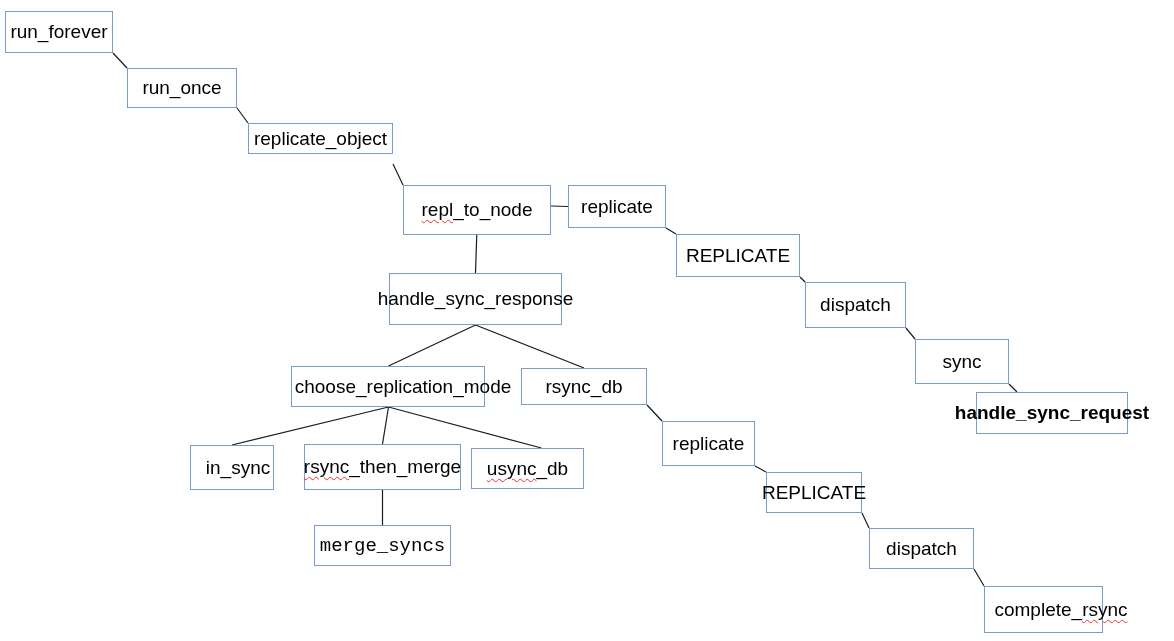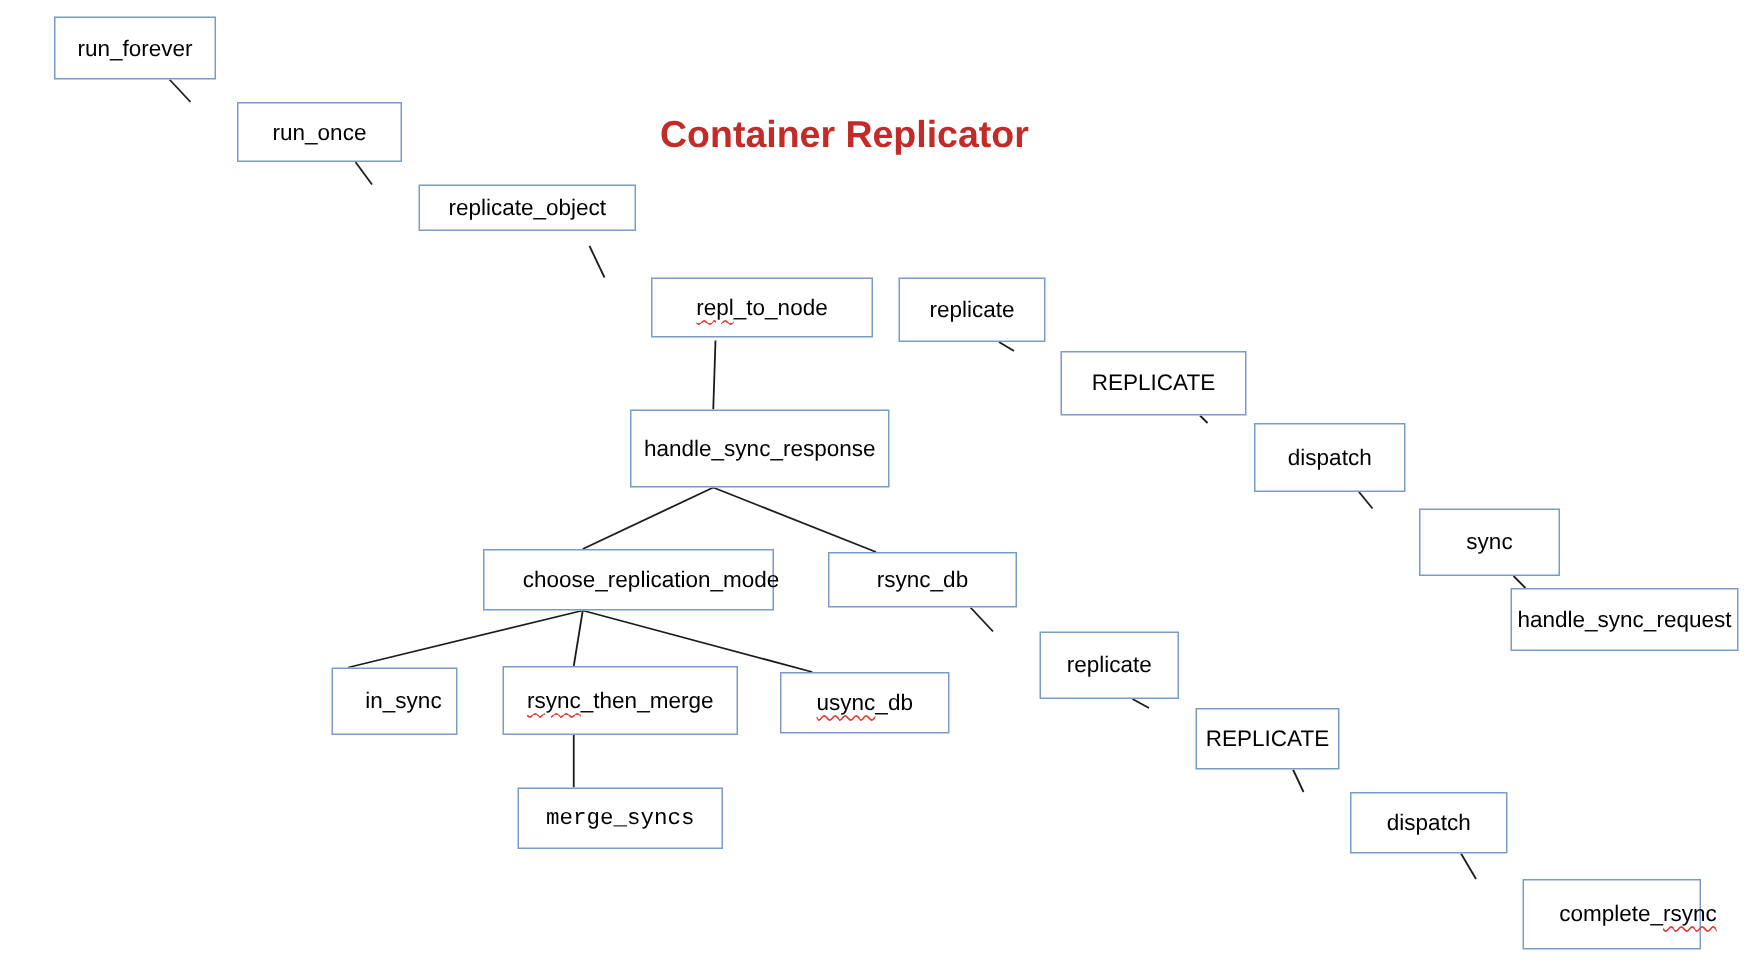--- a/index.html
+++ b/index.html
@@ -35,24 +35,23 @@
   }
   .node {
     position: absolute;
     box-sizing: border-box;
     border: 1.5px solid var(--node-border, #7a9cc8);
     background: var(--node-fill, #ffffff);
     color: var(--node-text, #000000);
     display: flex;
     align-items: center;
     justify-content: center;
-    font-size: 15px;
+    font-size: 19px;
     white-space: nowrap;
     text-align: center;
-    margin-left: 31px;
   }
   .node .sq {
     text-decoration-line: underline;
     text-decoration-style: wavy;
     text-decoration-color: var(--squiggle, #e0392e);
     text-decoration-thickness: 1px;
     text-underline-offset: 3px;
   }
 </style>
 </head>
@@ -73,65 +72,64 @@
       <line x1="475.5" y1="325" x2="584" y2="368" stroke="#1c1c1c" stroke-width="1.2"></line>
       <line x1="388.5" y1="407" x2="232" y2="445" stroke="#1c1c1c" stroke-width="1.2"></line>
       <line x1="388.5" y1="407" x2="382.5" y2="444" stroke="#1c1c1c" stroke-width="1.2"></line>
       <line x1="388.5" y1="407" x2="541.5" y2="448" stroke="#1c1c1c" stroke-width="1.2"></line>
       <line x1="382.5" y1="490" x2="382.5" y2="525" stroke="#1c1c1c" stroke-width="1.2"></line>
       <line x1="647" y1="405" x2="662" y2="421" stroke="#1c1c1c" stroke-width="1.2"></line>
       <line x1="755" y1="466" x2="766" y2="472" stroke="#1c1c1c" stroke-width="1.2"></line>
       <line x1="862" y1="513" x2="869" y2="528" stroke="#1c1c1c" stroke-width="1.2"></line>
       <line x1="974" y1="569" x2="984" y2="586" stroke="#1c1c1c" stroke-width="1.2"></line>
     </svg>
-  <div class="diagram-title">Container Replicator</div>
   <div id="nodes">
       <div class="node" style="left: 5px; top: 11px; width: 108px; height: 42px;">
         <span>run_forever</span>
       </div>
       <div class="node" style="left: 127px; top: 68px; width: 110px; height: 40px;">
         <span>run_once</span>
       </div>
       <div class="node" style="left: 248px; top: 123px; width: 145px; height: 31px;">
         <span>replicate_object</span>
       </div>
-      <div class="node" style="left: 403px; top: 185px; width: 148px; height: 40px;">
+      <div class="node" style="left: 403px; top: 185px; width: 148px; height: 50px;">
         <span><span class="sq">repl</span><span>_to_node</span></span>
       </div>
       <div class="node" style="left: 568px; top: 185px; width: 98px; height: 43px;">
         <span>replicate</span>
       </div>
       <div class="node" style="left: 676px; top: 234px; width: 124px; height: 43px;">
         <span>REPLICATE</span>
       </div>
       <div class="node" style="left: 805px; top: 282px; width: 101px; height: 46px;">
         <span>dispatch</span>
       </div>
       <div class="node" style="left: 915px; top: 339px; width: 94px; height: 45px;">
         <span>sync</span>
       </div>
-      <div class="node" style="left: 976px; top: 392px; width: 152px; height: 42px;">
+      <div class="node" style="left: 976px; top: 392px; width: 152px; height: 42px; font-weight: bold;">
         <span>handle_sync_request</span>
       </div>
       <div class="node" style="left: 389px; top: 273px; width: 173px; height: 52px;">
         <span>handle_sync_response</span>
       </div>
       <div class="node" style="left: 291px; top: 366px; width: 194px; height: 41px; padding-left: 30px;">
         <span>choose_replication_mode</span>
       </div>
       <div class="node" style="left: 521px; top: 368px; width: 126px; height: 37px;">
         <span>rsync_db</span>
       </div>
       <div class="node" style="left: 190px; top: 445px; width: 84px; height: 45px; padding-left: 12px;">
         <span>in_sync</span>
       </div>
       <div class="node" style="left: 304px; top: 444px; width: 157px; height: 46px;">
         <span><span class="sq">rsync</span><span>_then_merge</span></span>
       </div>
-      <div class="node" style="left: 489px; top: 448px; width: 113px; height: 41px;">
+      <div class="node" style="left: 471px; top: 448px; width: 113px; height: 41px;">
         <span><span class="sq">usync</span><span>_db</span></span>
       </div>
       <div class="node" style="left: 314px; top: 525px; width: 137px; height: 41px; font-family: Liberation Mono, monospace;">
         <span>merge_syncs</span>
       </div>
       <div class="node" style="left: 662px; top: 421px; width: 93px; height: 45px;">
         <span>replicate</span>
       </div>
       <div class="node" style="left: 766px; top: 472px; width: 96px; height: 41px;">
         <span>REPLICATE</span>

